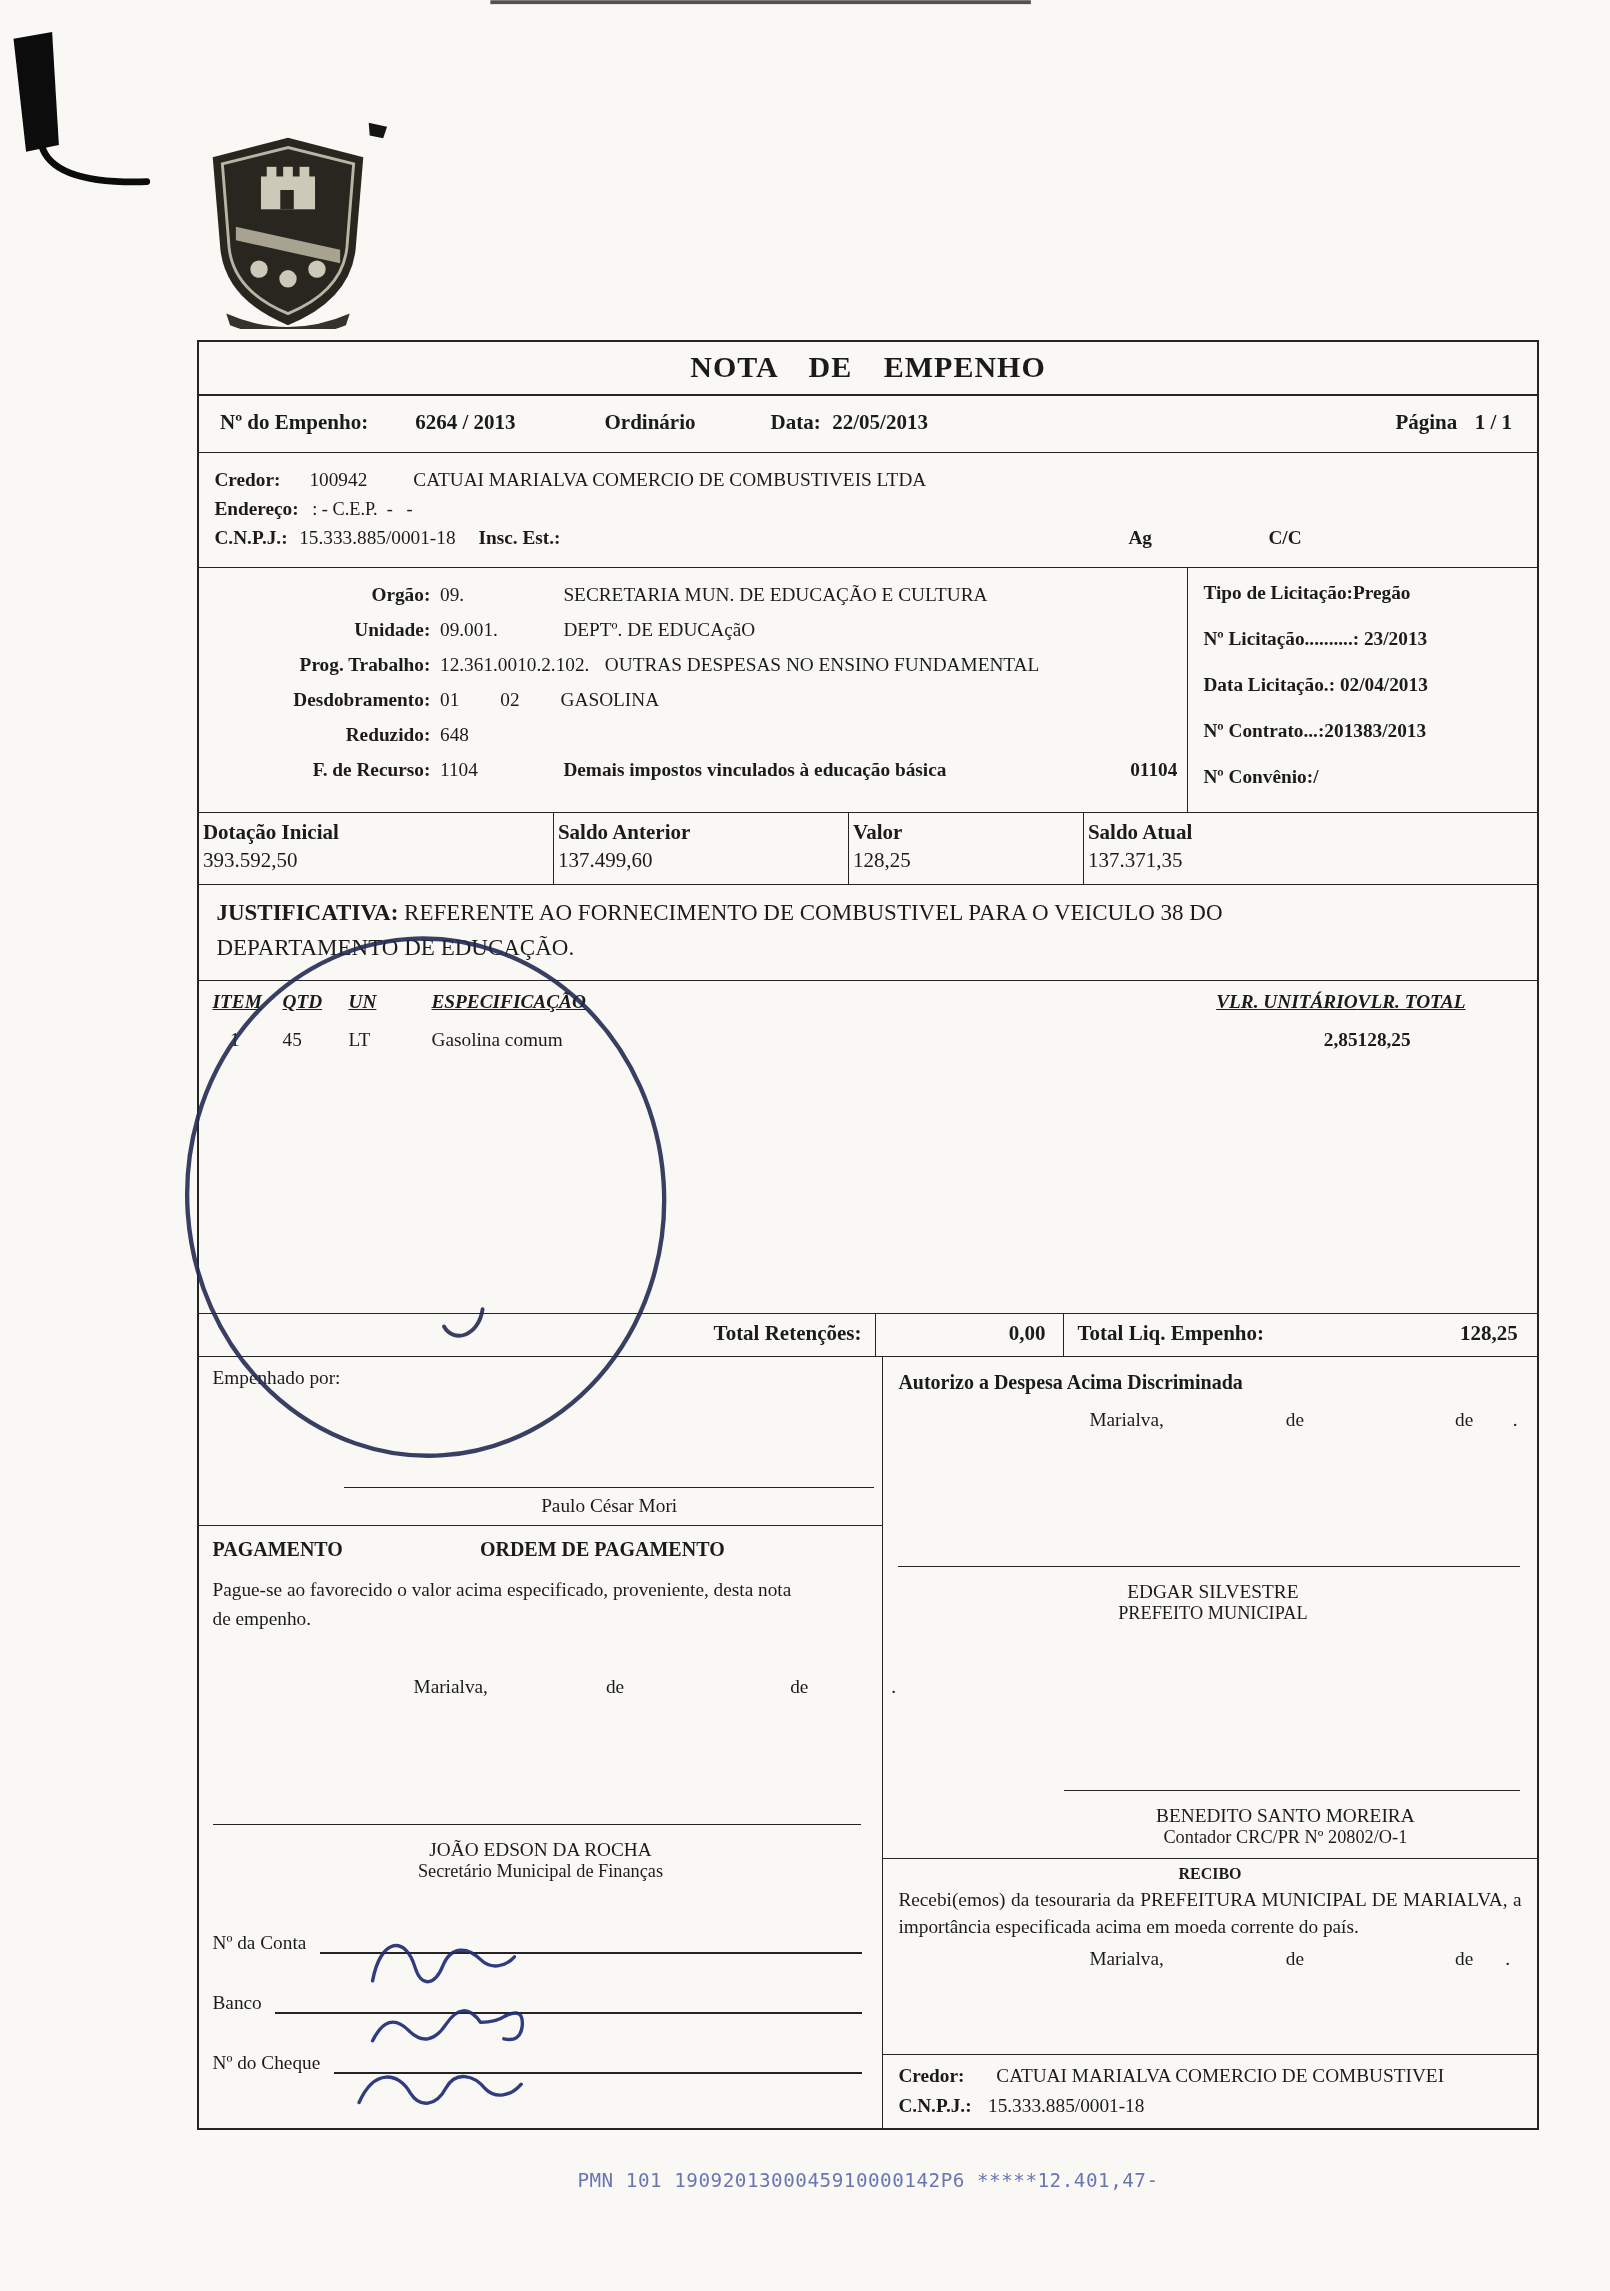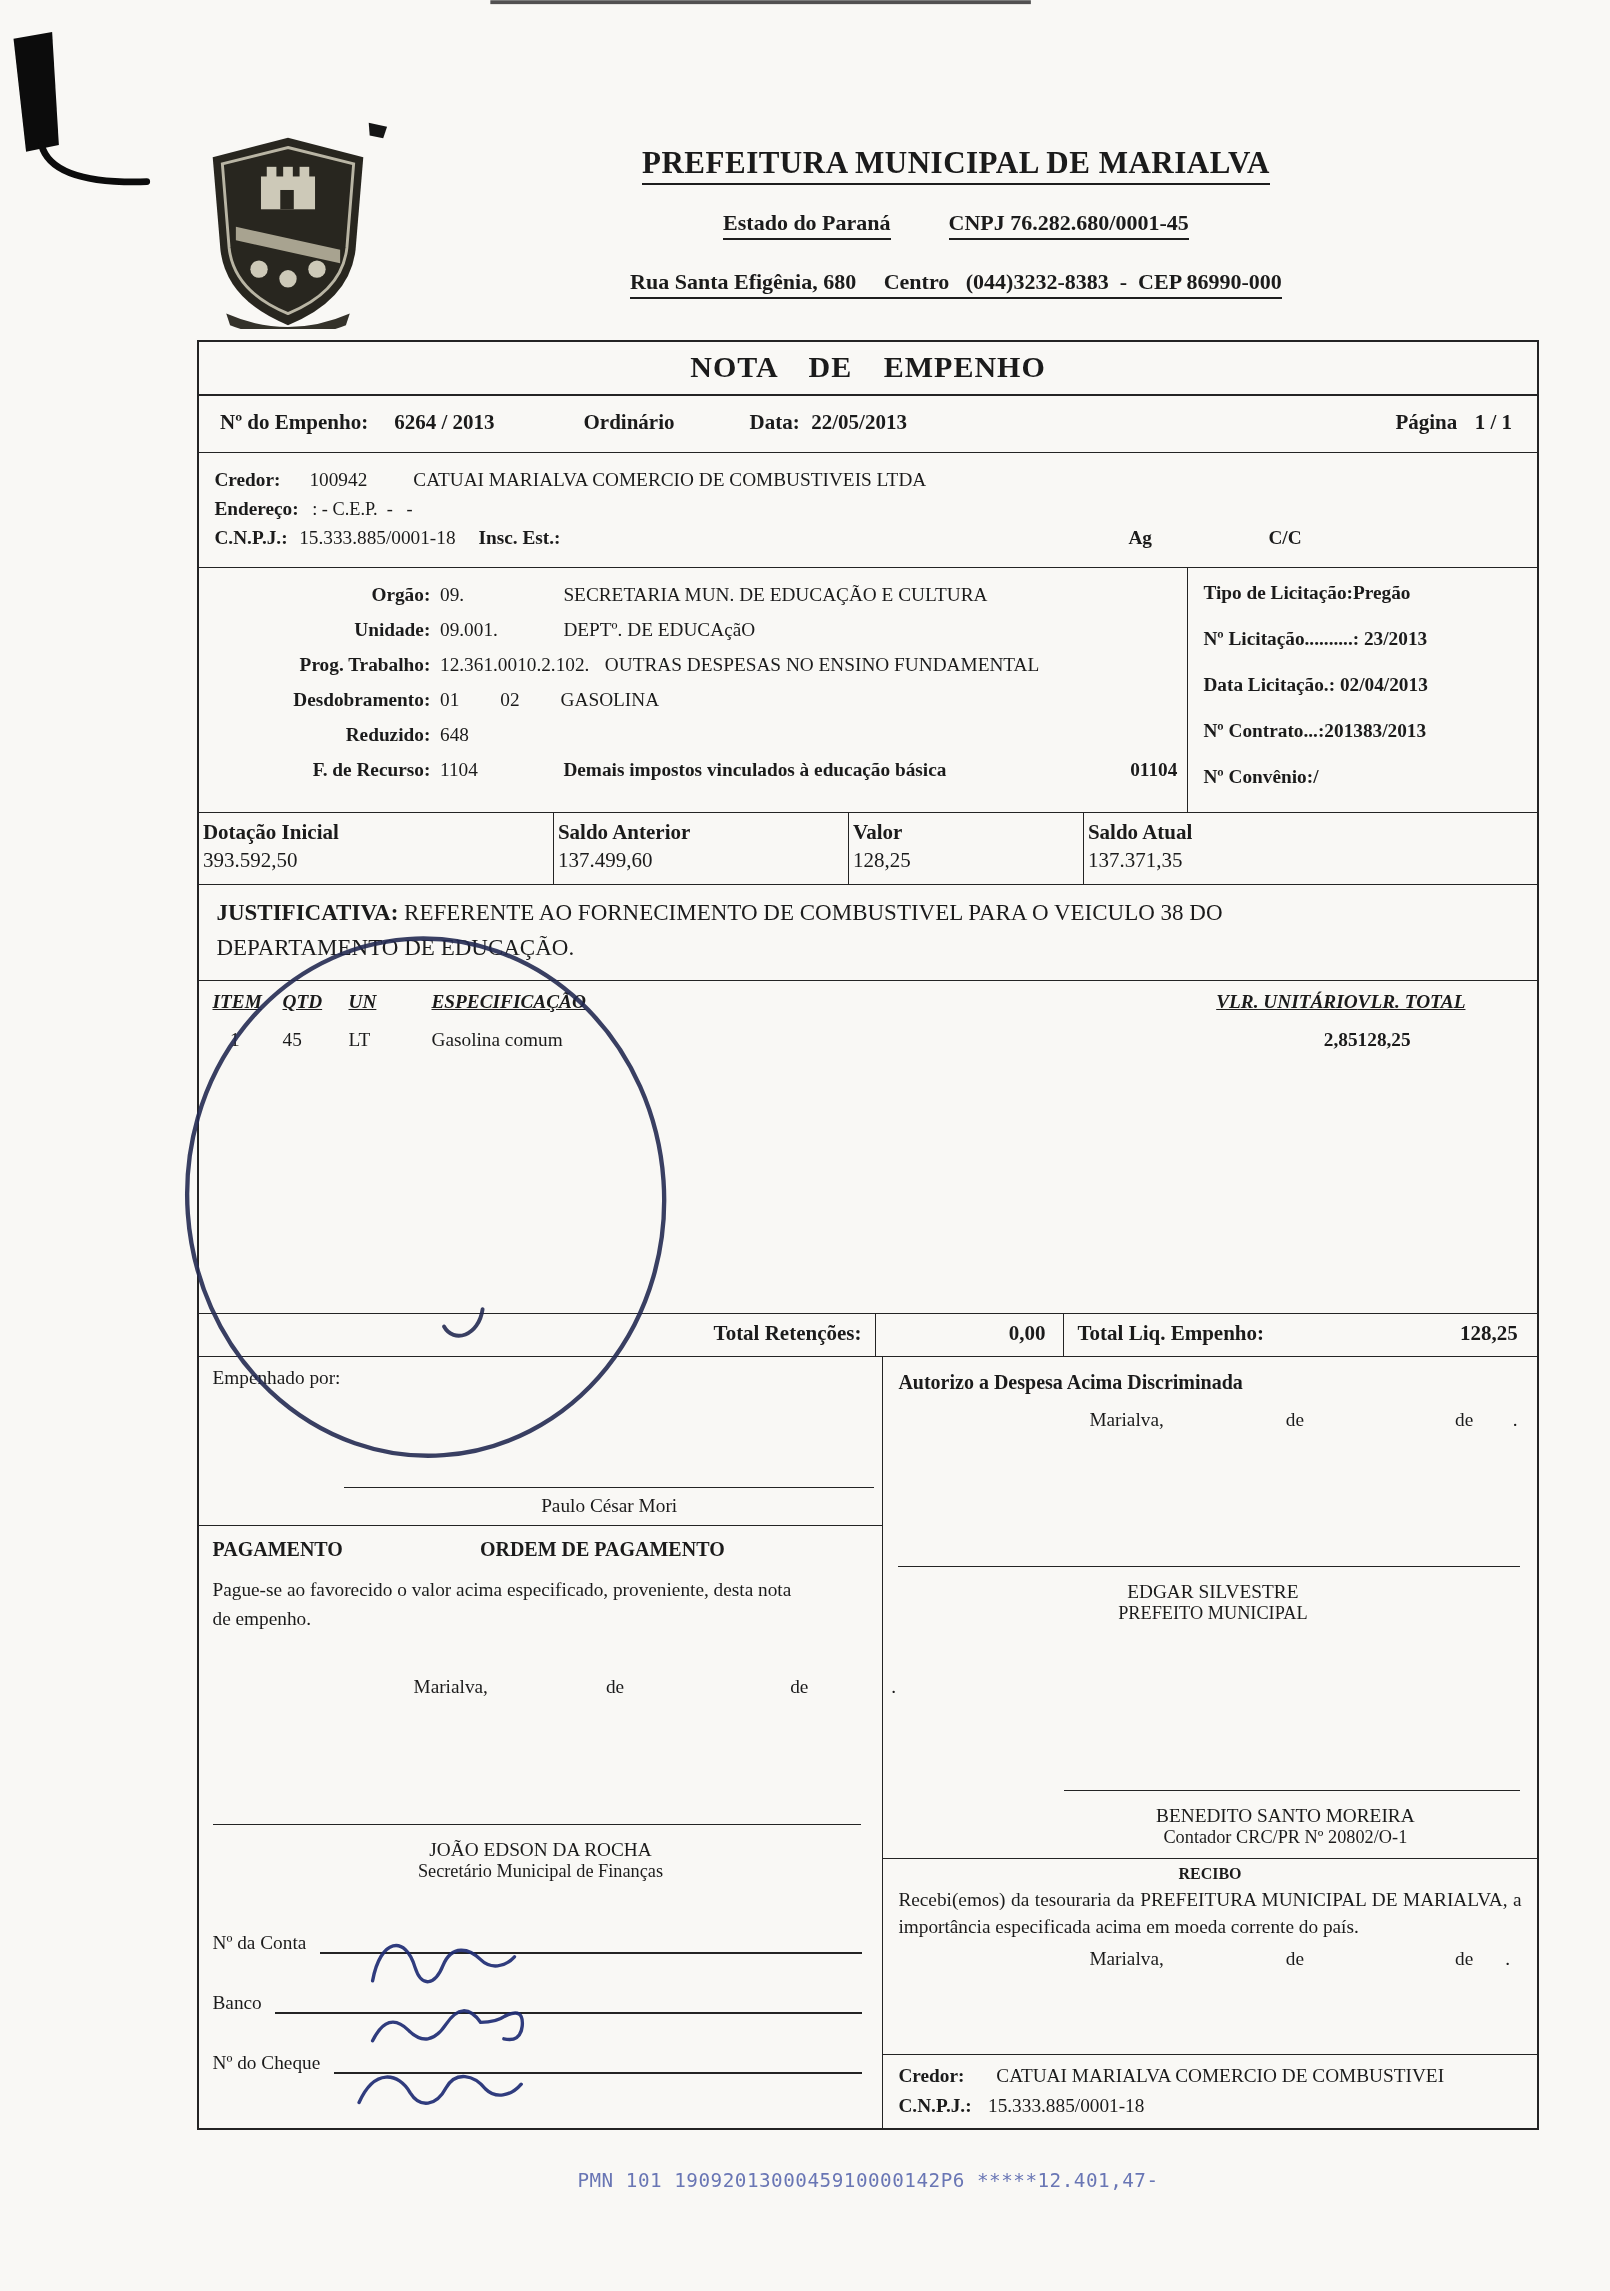--- a/index.html
+++ b/index.html
@@ -16,21 +16,21 @@
   .u { border-bottom:2.9px solid #1d1d1d; padding-bottom:1.9px; }
   .h-title { font-size:31px; font-weight:bold; letter-spacing:0.5px; }
   .h-line2 { margin-top:25px; display:flex; gap:58px; font-size:22px; font-weight:bold; }
   .h-line3 { margin-top:29px; font-size:22px; font-weight:bold; white-space:pre; }
 
   
   .frame { border:2.9px solid #242424; }
   .nota-bar { text-align:center; font-size:30px; font-weight:bold; letter-spacing:1px; word-spacing:23px; padding:7.7px 0 9.7px; border-bottom:2.9px solid #242424; }
 
   .emp-row { display:flex; align-items:baseline; font-size:21px; font-weight:bold; padding:14.5px 25px 16.4px 21px; border-bottom:1.9px solid #242424; }
-  .emp-num { margin-left:26px; }
+  .emp-num { margin-left:47px; }
   .emp-tipo { margin-left:89px; }
   .emp-data-l { margin-left:75px; }
   .emp-data-v { margin-left:11.6px; }
   .emp-pag { margin-left:auto; display:flex; gap:17.4px; }
 
   .credor-block { padding:9.7px 15.4px 11.6px; font-size:19.3px; border-bottom:1.9px solid #242424; }
   .cb-row { display:flex; align-items:baseline; margin:6.8px 0; position:relative; }
   .bld { font-weight:bold; }
   .cb-code { margin-left:29px; }
   .cb-name { margin-left:46px; }
@@ -146,28 +146,20 @@
           <rect x="83" y="34" width="10" height="12" fill="#cdc9b8"></rect>
           <rect x="100" y="34" width="10" height="12" fill="#cdc9b8"></rect>
           <rect x="80" y="58" width="14" height="20" fill="#28261f"></rect>
           <path d="M34 96 L142 120 L142 134 L34 110 Z" fill="#a8a390"></path>
           <circle cx="58" cy="140" r="9" fill="#cdc9b8"></circle>
           <circle cx="88" cy="150" r="9" fill="#cdc9b8"></circle>
           <circle cx="118" cy="140" r="9" fill="#cdc9b8"></circle>
           <path d="M24 186 Q88 214 152 186 L148 198 Q88 222 28 198 Z" fill="#34322a"></path>
         </svg>
       </div>
-      <div class="header-text">
-        <div class="h-title u">PREFEITURA MUNICIPAL DE MARIALVA</div>
-        <div class="h-line2">
-          <span class="u">Estado do Paraná</span>
-          <span class="u">CNPJ 76.282.680/0001-45</span>
-        </div>
-        <div class="h-line3 u">Rua Santa Efigênia, 680     Centro   (044)3232-8383  -  CEP 86990-000</div>
-      </div>
     </div>
 
     <div class="frame">
 
       <div class="nota-bar">NOTA DE EMPENHO</div>
 
       <div class="emp-row">
         <span>Nº do Empenho:</span>
         <span class="emp-num">6264 / 2013</span>
         <span class="emp-tipo">Ordinário</span>

